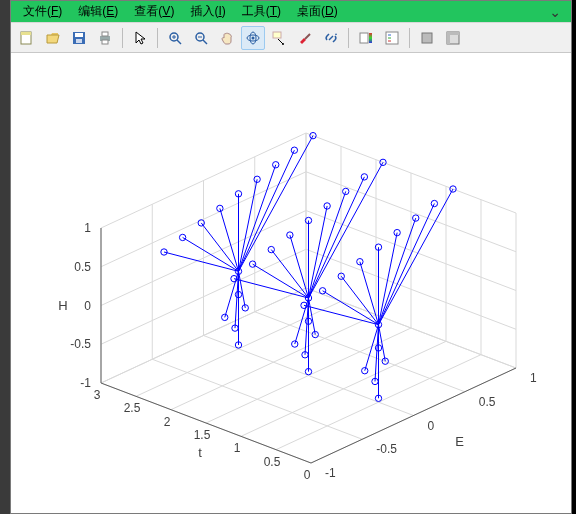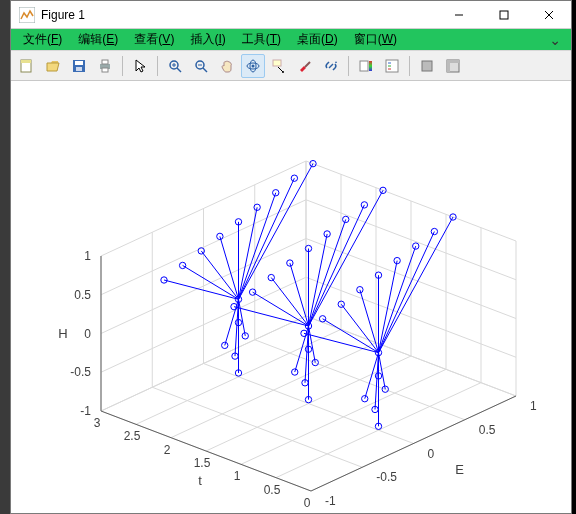--- a/index.html
+++ b/index.html
@@ -30,53 +30,28 @@
   .plot-area { flex:1; background:#fff; position:relative; }
   .plot-area svg { position:absolute; top:0; left:0; }
 </style>
 </head>
 <body>
 
 <div class="outer-frame">
   <div class="left-strip"></div>
   <div class="window">
 
-    <div class="titlebar">
-      <svg class="app-icon" viewBox="0 0 16 16">
-        <rect x="0" y="0" width="16" height="16" fill="#fff" stroke="#9aa" stroke-width="1"></rect>
-        <polyline points="2,12 5,6 8,10 11,4 14,9" fill="none" stroke="#d98a2b" stroke-width="1.5"></polyline>
-      </svg>
-      <span class="title">Figure 1</span>
-      <div class="spacer"></div>
-      <div class="win-btn">
-          <svg viewBox="0 0 10 10">
-            <line x1="1" y1="5" x2="9" y2="5" stroke="#000" stroke-width="1"></line>
-          </svg>
-        </div>
-      <div class="win-btn">
-          <svg viewBox="0 0 10 10">
-            <rect x="1" y="1" width="8" height="8" fill="none" stroke="#000" stroke-width="1"></rect>
-          </svg>
-        </div>
-      <div class="win-btn close">
-          <svg viewBox="0 0 10 10">
-            <line x1="1" y1="1" x2="9" y2="9" stroke="#000" stroke-width="1"></line>
-            <line x1="9" y1="1" x2="1" y2="9" stroke="#000" stroke-width="1"></line>
-          </svg>
-        </div>
-    </div>
 
     <div class="menubar">
       <div class="menu-item"><span>文件</span>(<span class="mn">F</span>)</div>
       <div class="menu-item"><span>编辑</span>(<span class="mn">E</span>)</div>
       <div class="menu-item"><span>查看</span>(<span class="mn">V</span>)</div>
       <div class="menu-item"><span>插入</span>(<span class="mn">I</span>)</div>
       <div class="menu-item"><span>工具</span>(<span class="mn">T</span>)</div>
       <div class="menu-item"><span>桌面</span>(<span class="mn">D</span>)</div>
-      <div class="menu-item"><span>窗口</span>(<span class="mn">W</span>)</div>
       <div class="right">⌄</div>
     </div>
 
     <div class="toolbar">
       <div class="tool-btn">
           <svg width="16" height="16">
             <rect x="2" y="2" width="10" height="12" fill="#fff" stroke="#8a8a55"></rect>
             <rect x="2" y="2" width="10" height="3" fill="#e8e190"></rect>
           </svg>
         </div>

